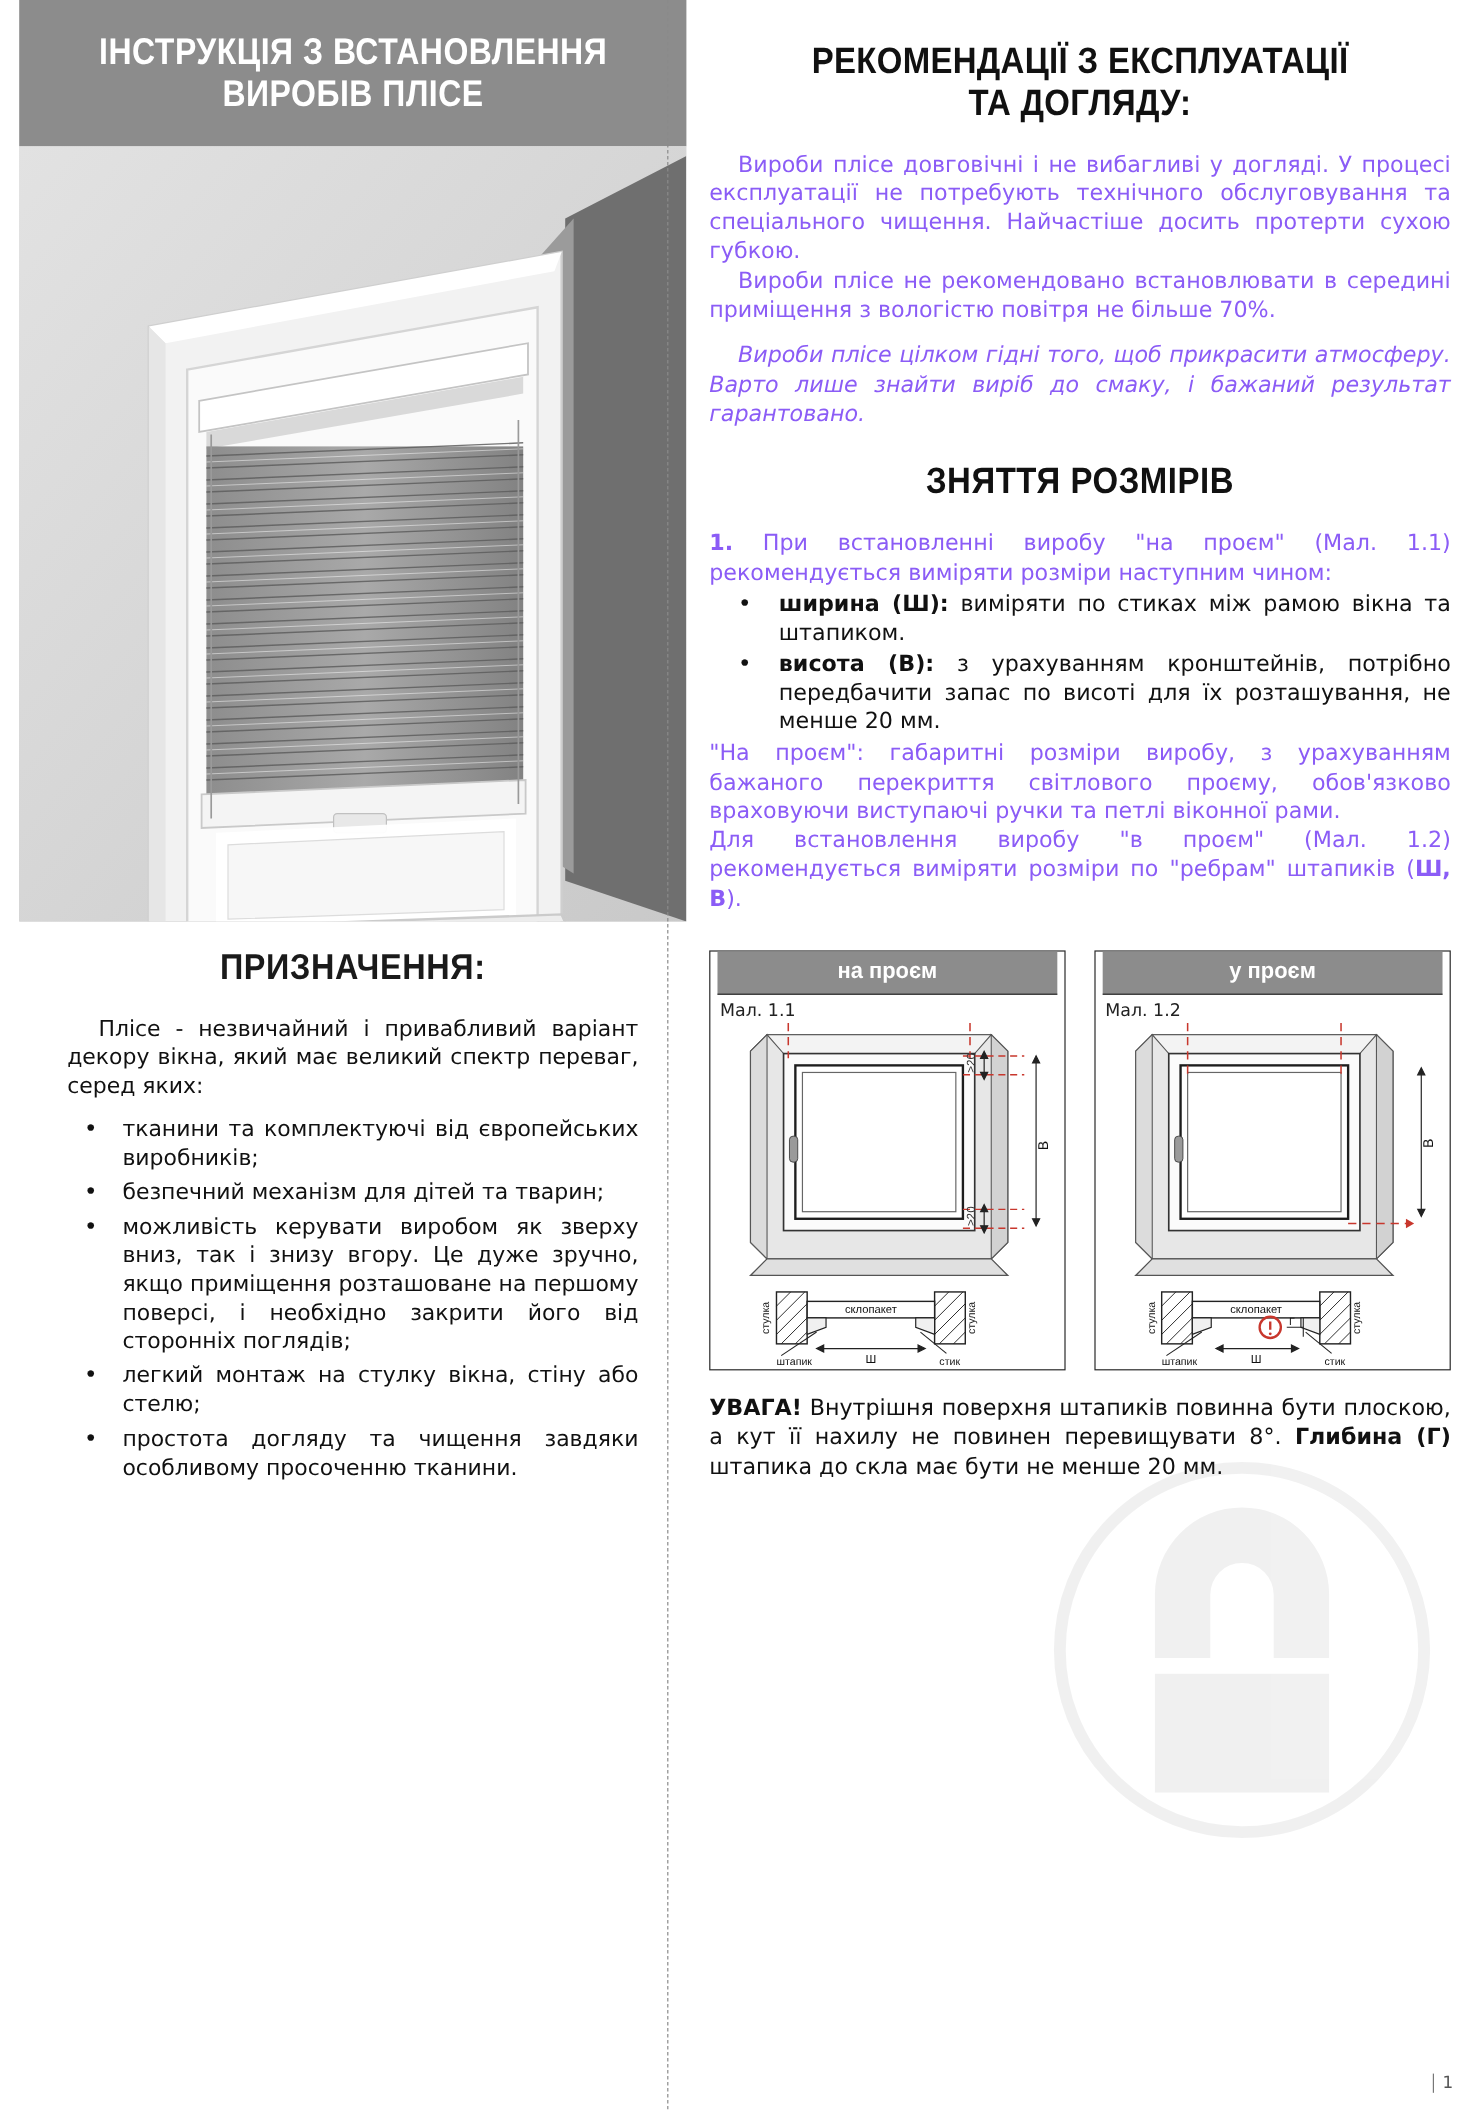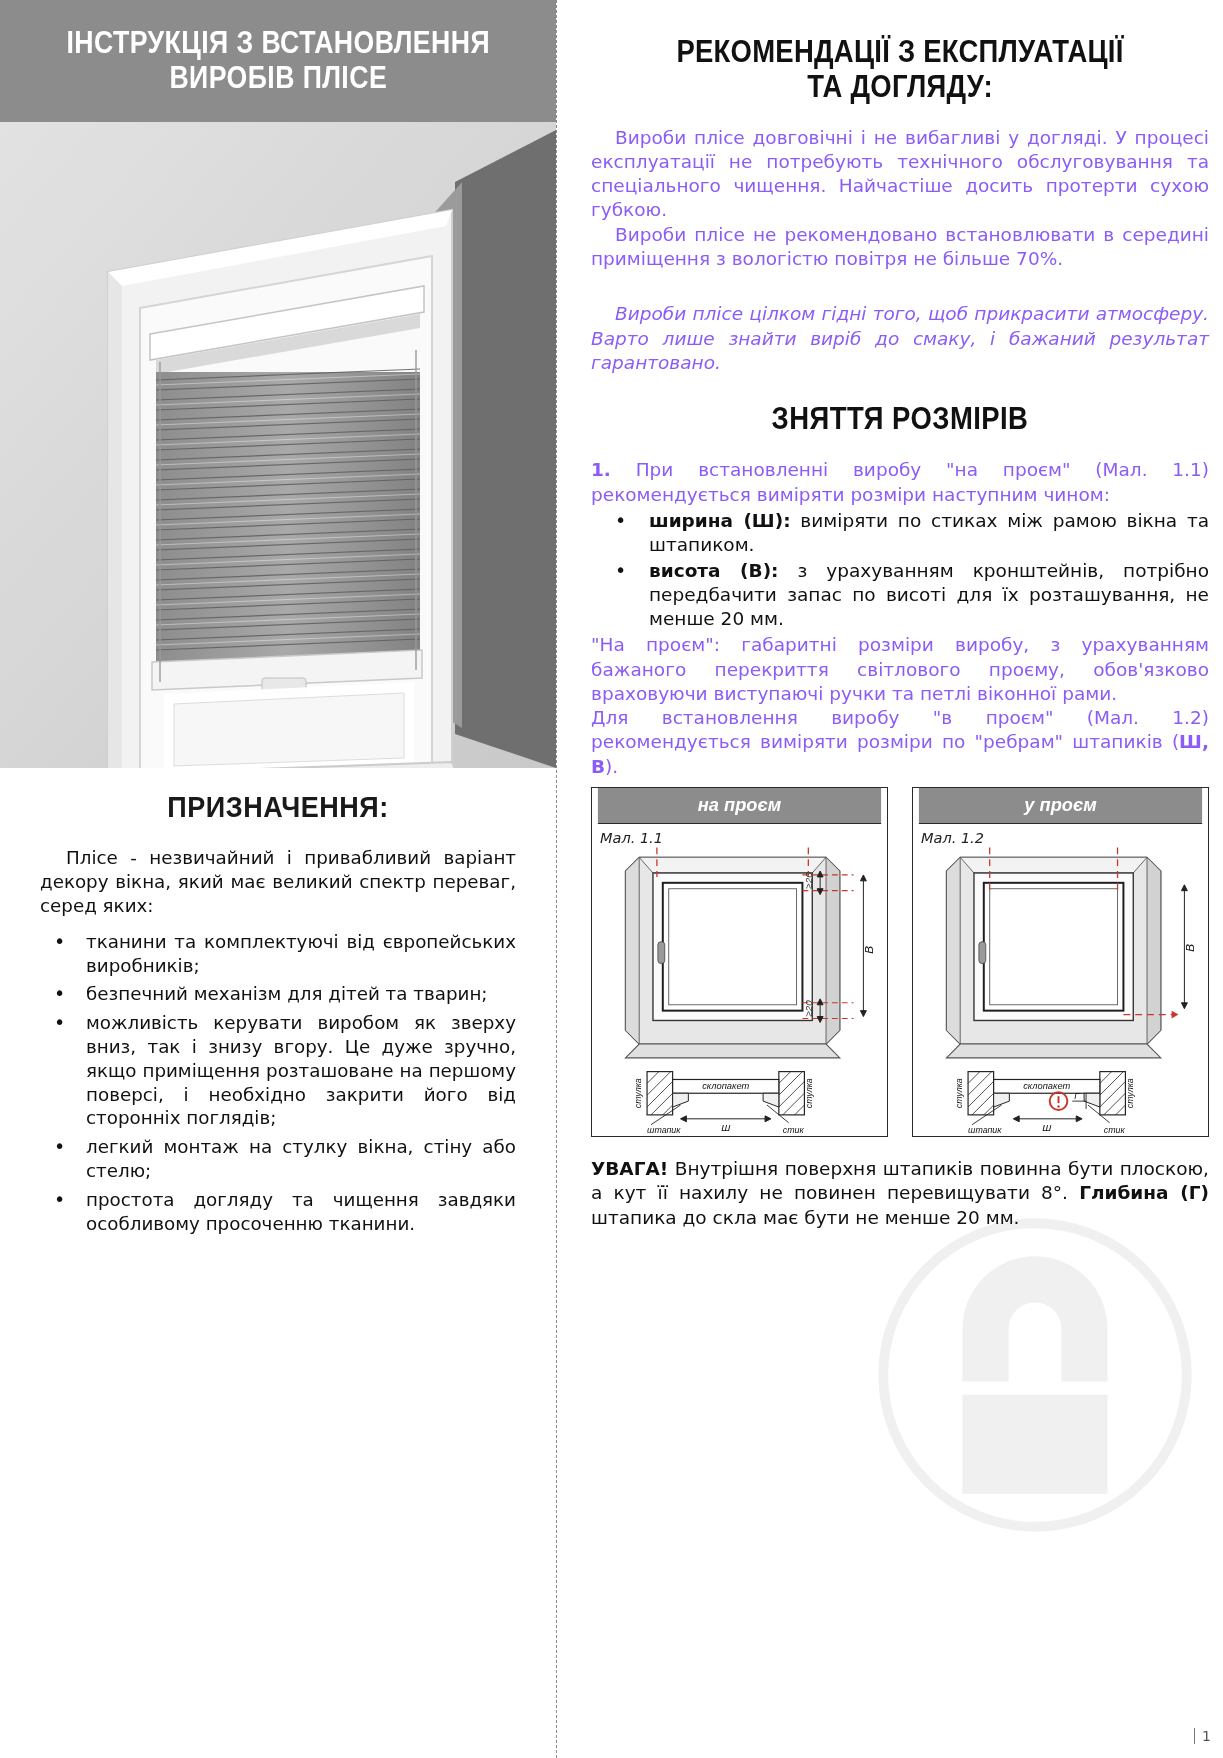--- a/index.html
+++ b/index.html
@@ -13,21 +13,21 @@
 
   
   .watermark {
     position: absolute; opacity: 0.055; pointer-events: none; z-index: 0;
   }
   .wm-a { left: 90px; top: 120px; }
   .wm-b { left: 870px; top: 1210px; }
 
   
   .left-col {
-    position: absolute; left: 0; top: 0; width: 556px; height: 1234px; z-index: 2;
+    position: absolute; left: 16px; top: 0; width: 556px; height: 1234px; z-index: 2;
   }
   .banner {
     position: absolute; left: 0; top: 0; width: 556px; height: 122px;
     background: #8c8c8c; color: #fff;
     display: flex; align-items: center; justify-content: center; text-align: center;
   }
   .banner-txt {
     font-family: "Liberation Sans Narrow", "Liberation Sans", sans-serif;
     font-weight: bold; font-size: 31px; line-height: 1.12;
     letter-spacing: .5px; transform: scaleX(.86); transform-origin: center;
@@ -80,32 +80,32 @@
   .h2-right {
     font-family: "Liberation Sans Narrow", "Liberation Sans", sans-serif;
     font-weight: bold; font-size: 30.5px; text-align: center; color: #111;
     transform: scaleX(.9); letter-spacing: .5px; margin: 26px 0 22px 0;
   }
   .rp {
     font-size: 18.5px; line-height: 1.315; text-align: justify; color: #8b5cf6;
     text-indent: 24px;
   }
   .rp.noind { text-indent: 0; }
-  .rp.ital { font-style: italic; margin-top: 17px; }
+  .rp.ital { font-style: italic; }
   .gap { height: 14px; }
   ul.rbul { list-style: none; margin: 2px 0 2px 0; }
   ul.rbul li {
     position: relative; padding-left: 58px; margin-bottom: 2px;
     font-size: 18.5px; line-height: 1.3; text-align: justify; color: #111;
   }
   ul.rbul li::before { content: "\2022"; position: absolute; left: 24px; top: -1px; font-size: 19px; }
   b { font-weight: bold; }
 
   
-  .diagrams { display: flex; gap: 24px; margin-top: 8px; font-style: italic; }
+  .diagrams { display: flex; gap: 24px; margin-top: 30px; }
   .dcard { flex: 1; border: 1.4px solid #2a2a2a; background: #fff; }
   .dhead {
     background: #8c8c8c; color: #fff; text-align: center;
     font-family: "Liberation Sans Narrow", "Liberation Sans", sans-serif;
     font-weight: bold; font-size: 19px; padding: 6px 0 7px 0;
     border-bottom: 1.4px solid #2a2a2a; transform: scaleX(.96);
   }
   .dbody { position: relative; height: 312px; padding: 6px 8px 0 8px; }
   .dlabel { font-size: 14.5px; color: #222; }
   .dsvg { position: absolute; left: 0; top: 22px; width: 100%; height: 288px; }

